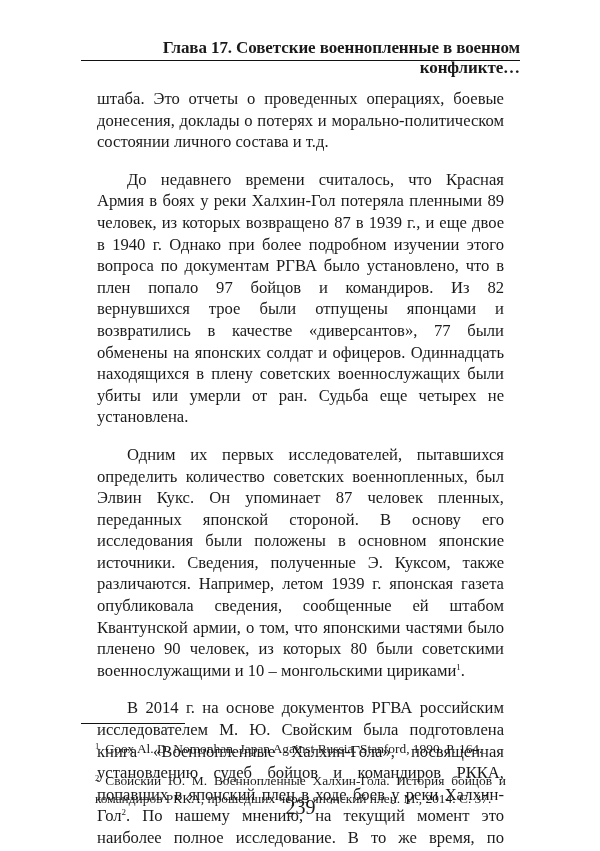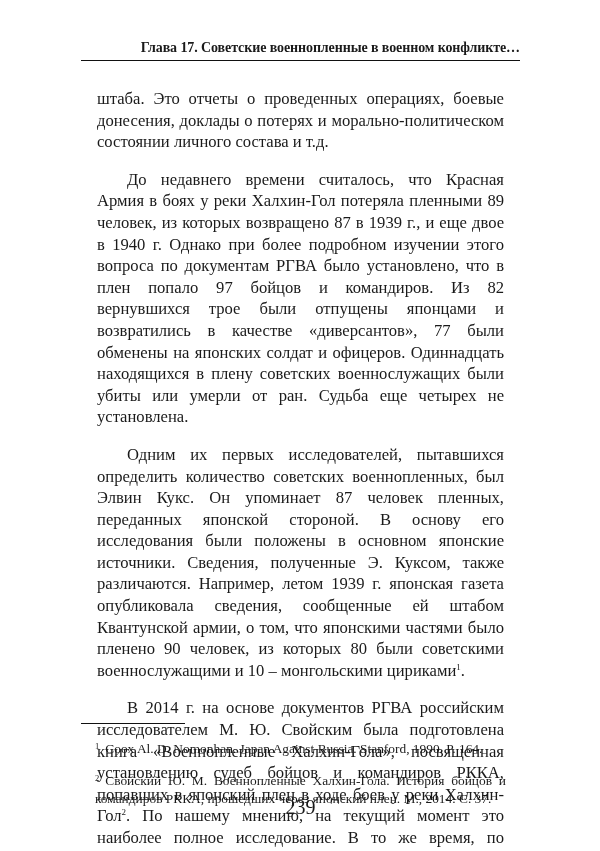--- a/index.html
+++ b/index.html
@@ -1,18 +1,18 @@
 <!DOCTYPE html>
 <html><head>
 <meta charset="utf-8">
 <style>
   html, body { margin: 0; padding: 0; background: #ffffff; }
   body { width: 600px; height: 851px; position: relative; overflow: hidden; font-family: "Liberation Serif", "DejaVu Serif", serif; color: #1a1a1a; }
   .page { position: absolute; left: 81px; top: 0; width: 439px; }
-  .running-head { position: absolute; top: 38px; left: 0; width: 439px; text-align: right; font-weight: bold; font-size: 14px; line-height: 20px; letter-spacing: -0.1px; }
+  .running-head { position: absolute; top: 38px; left: 0; width: 439px; text-align: right; font-weight: bold; font-size: 17px; line-height: 20px; letter-spacing: -0.1px; }
   .head-rule { position: absolute; top: 60px; left: 0; width: 439px; height: 0; border-top: 1.3px solid #111; }
   .body-text { position: absolute; top: 72px; left: 0; width: 439px; font-size: 16.6px; line-height: 21.6px; text-align: justify; hyphens: manual; }
   .body-text p { margin: 16px; text-indent: 0; }
   .body-text p.indent { text-indent: 30px; }
   sup { font-size: 9px; line-height: 0; vertical-align: 6px; }
   .fn-rule { position: absolute; top: 723px; left: 0; width: 104px; border-top: 1.2px solid #111; }
   .footnotes { position: absolute; top: 726px; left: 0; width: 439px; font-size: 13.4px; line-height: 18px; text-align: justify; }
   .footnotes p { margin: 14px; }
   .fn-mark { font-size: 8.5px; vertical-align: 4px; line-height: 0; margin-right: 6px; }
   .page-number { position: absolute; top: 797px; left: 0; width: 439px; text-align: center; font-size: 20px; line-height: 20px; }

